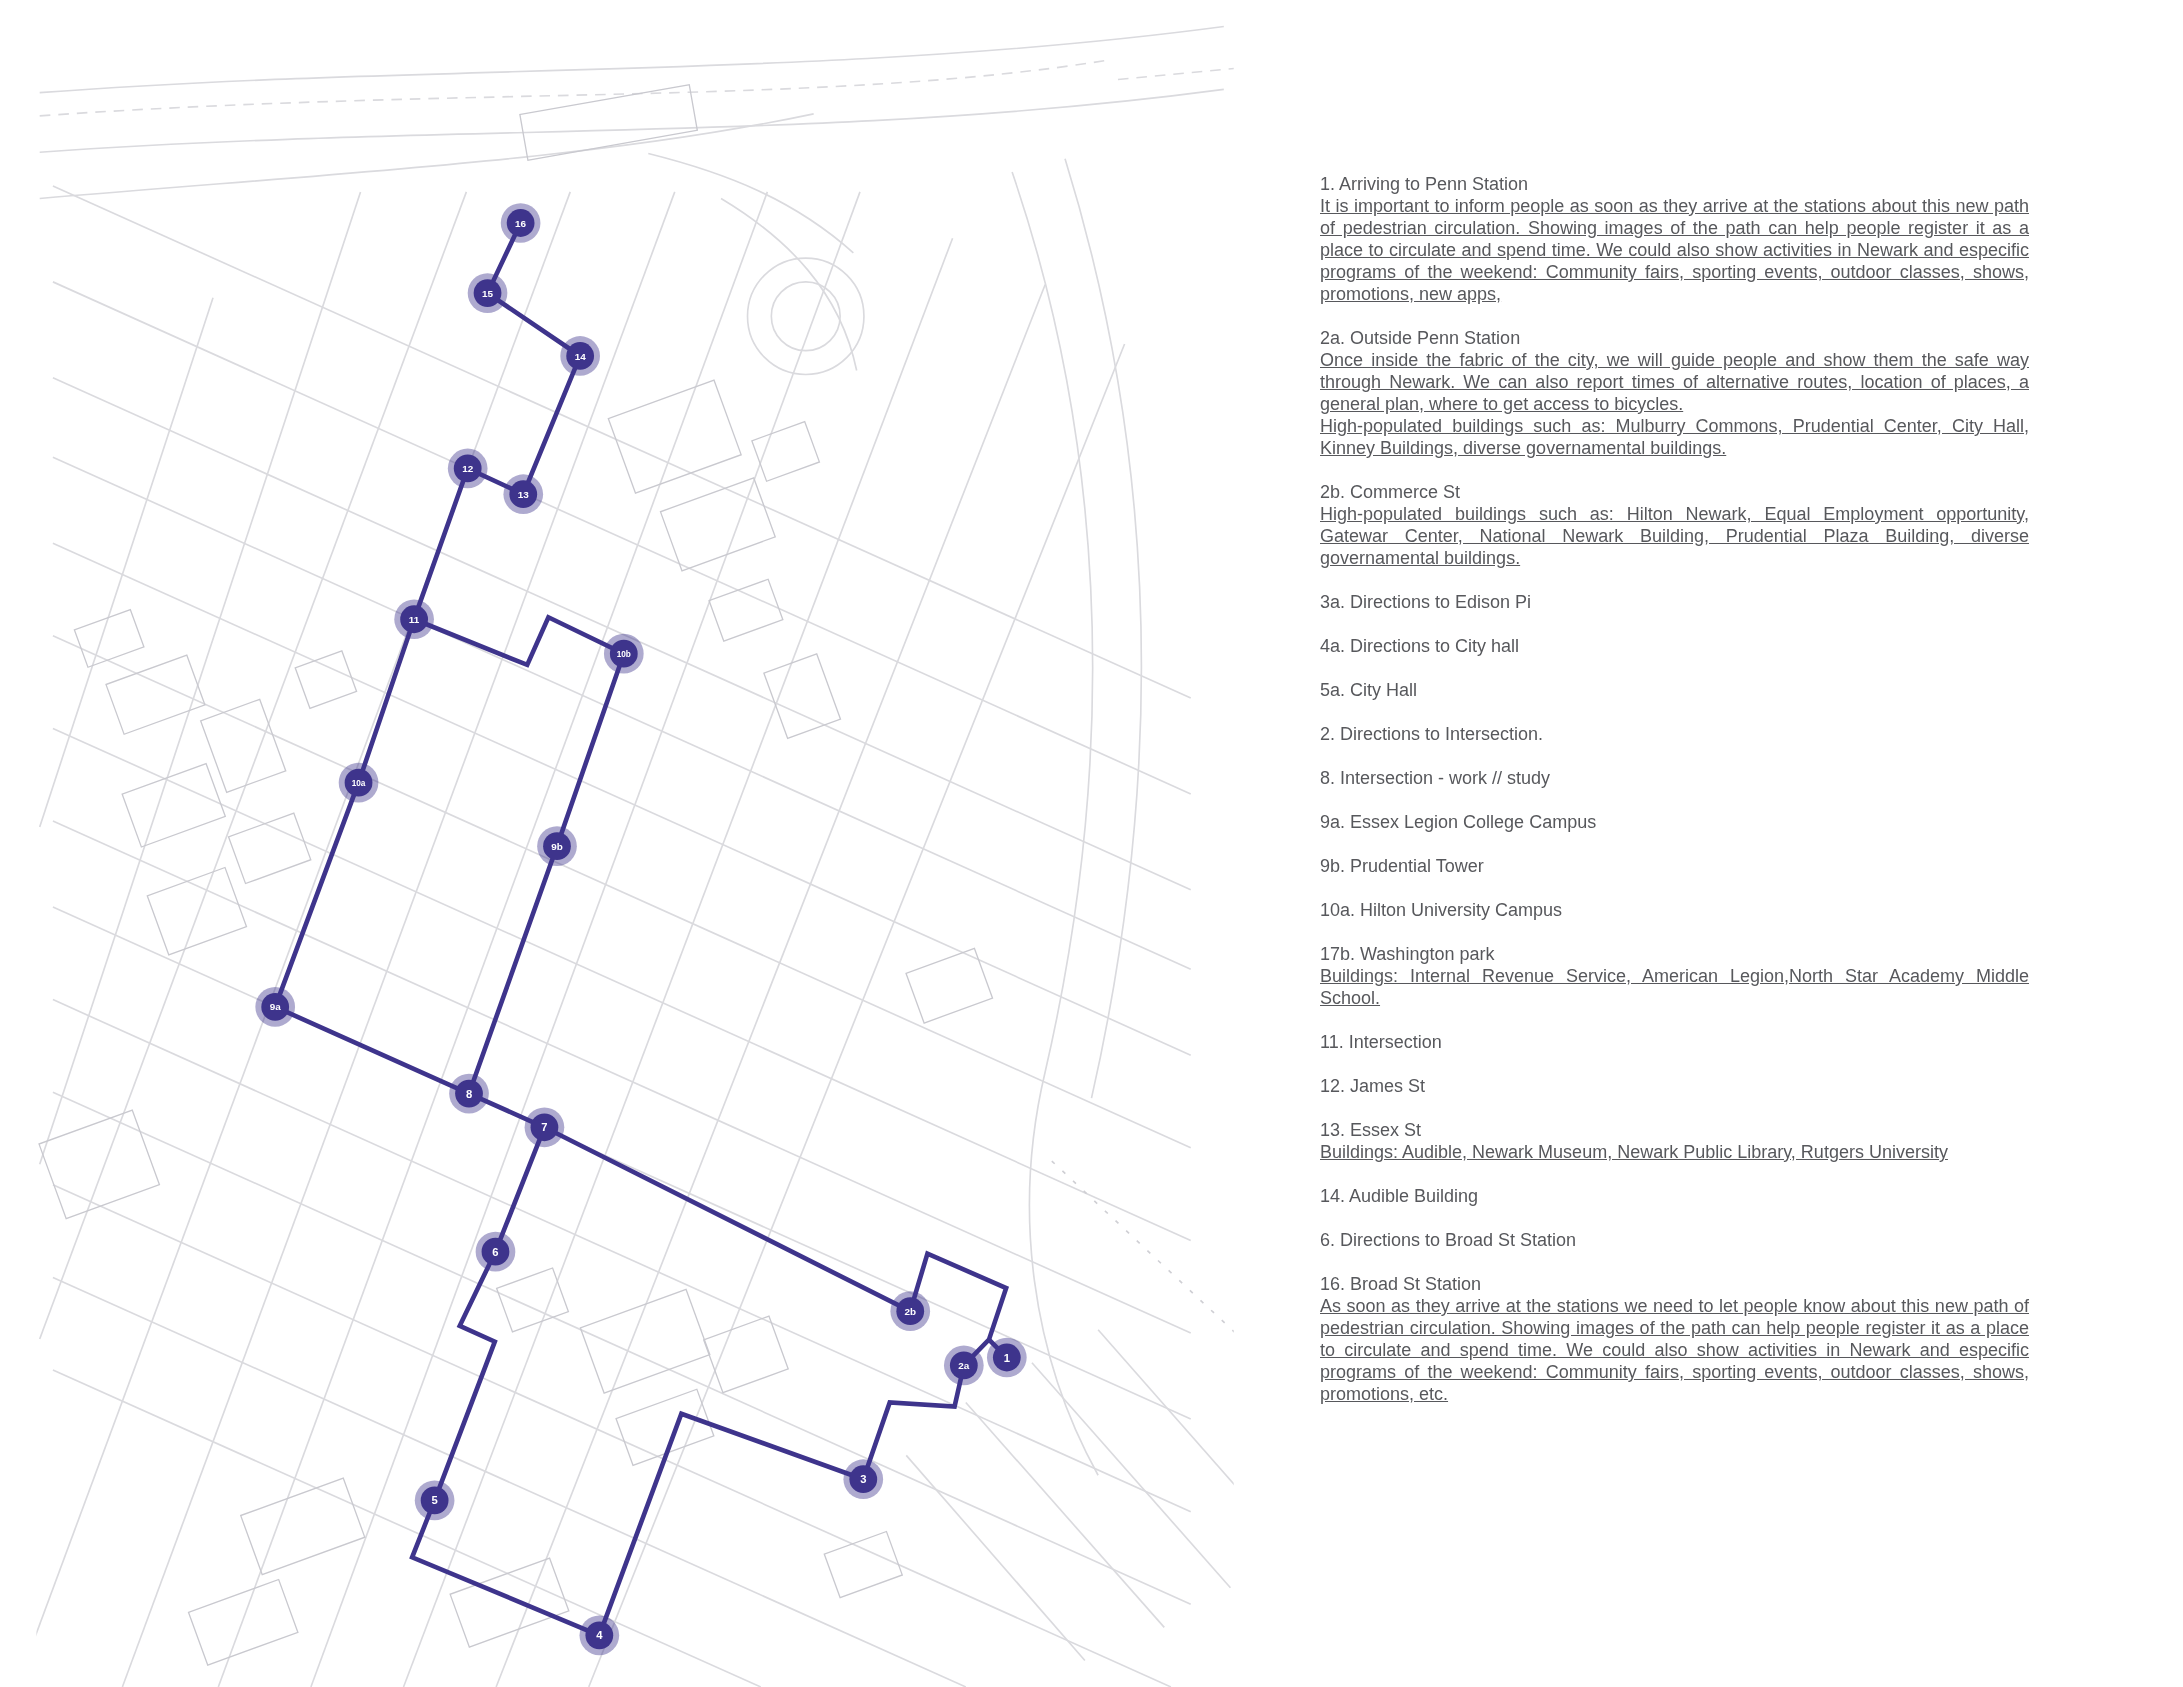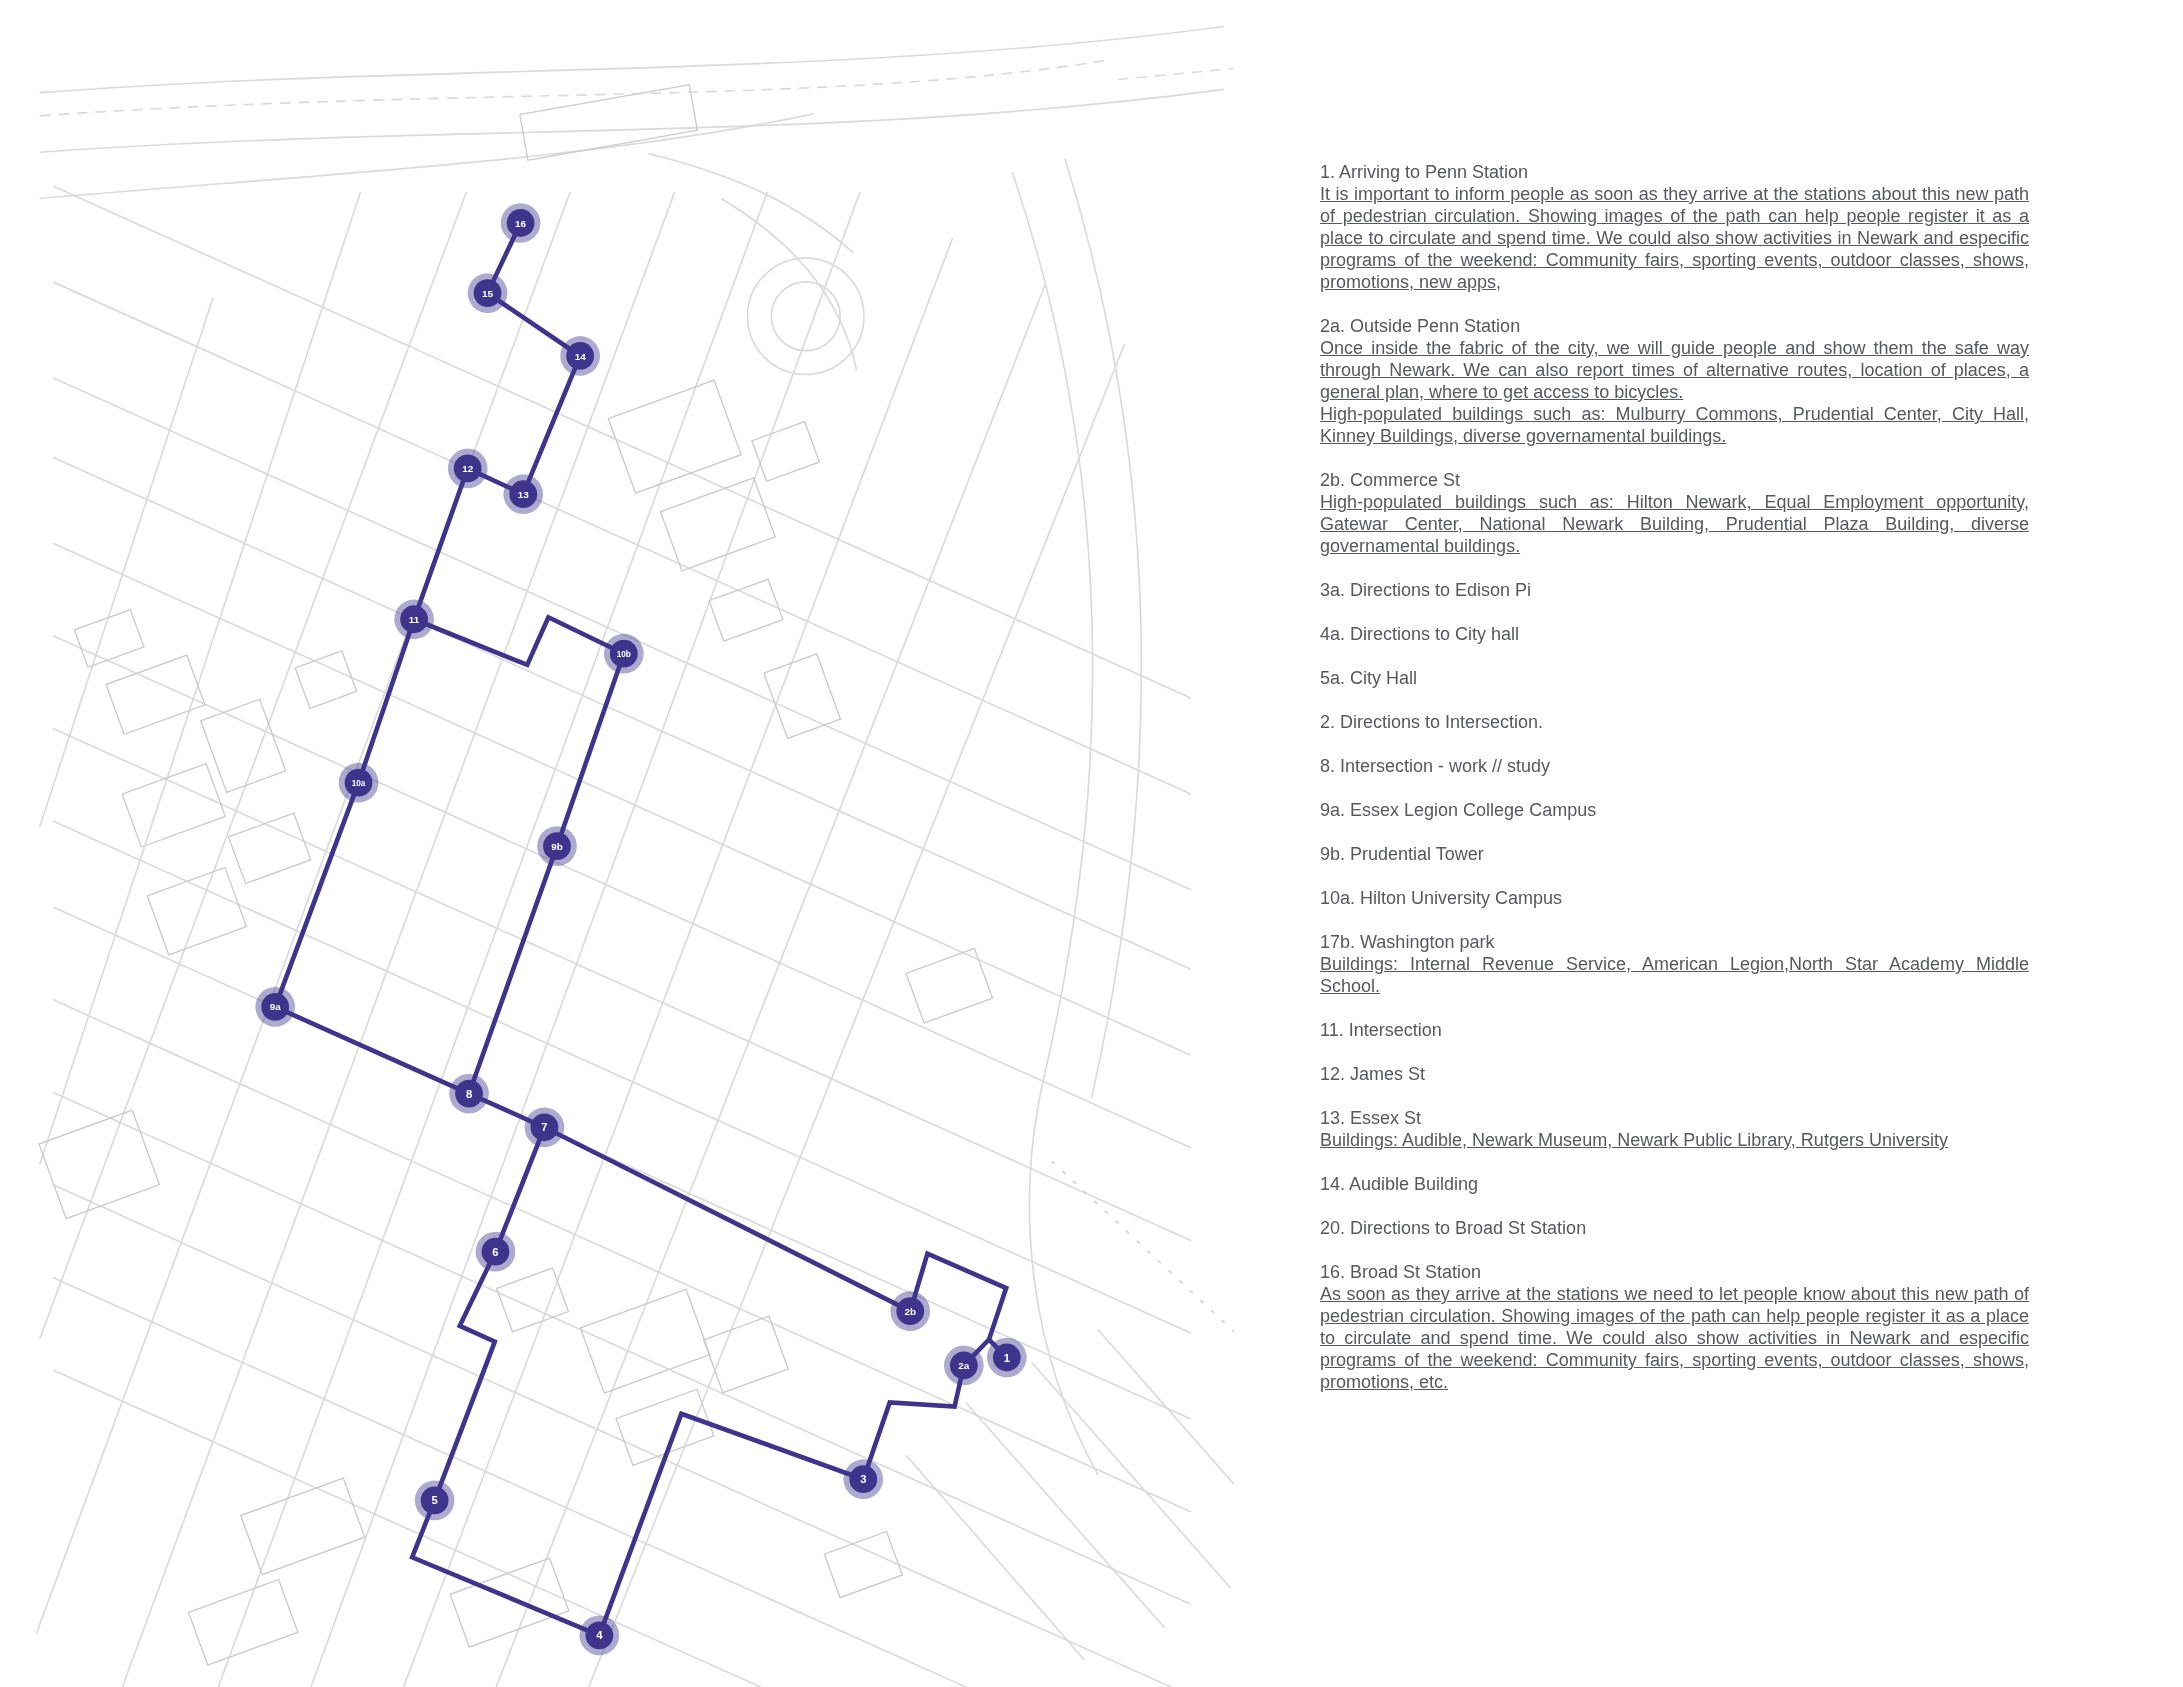--- a/index.html
+++ b/index.html
@@ -12,21 +12,21 @@
   .streets .dashed{stroke-dasharray:16 12;}
   .streets .dashdot{stroke-dasharray:6 16;stroke:#cfcfd4;}
   .buildings rect,.buildings path{stroke:#c9c9cf;stroke-width:2;fill:none;}
   .route{fill:none;stroke-width:7;stroke-linejoin:miter;stroke-linecap:butt;}
   .node-ring{opacity:0.42;}
   .node-label{fill:#ffffff;font-family:"Liberation Sans",sans-serif;font-weight:bold;text-anchor:middle;}
   .legend{
     position:absolute;left:1320px;top:161px;width:709px;
     color:#57585c;font-size:18px;line-height:22px;
   }
-  .legend-item{margin:0 0 22px 0;}
+  .legend-item{margin:12px 0 22px 0;}
   .legend-title{text-align:left;}
   .legend-body{text-align:justify;text-decoration:underline;}
 </style>
 </head>
 <body>
 
 <svg class="map-svg" width="2183" height="1687" viewBox="0 0 3300 2550" xmlns="http://www.w3.org/2000/svg">
   <defs>
     <clipPath id="mapclip">
         <rect x="55" y="35" width="1810" height="2515"></rect>
@@ -264,20 +264,20 @@
       <div class="legend-title">12. James St</div>
     </div>
     <div class="legend-item">
       <div class="legend-title">13. Essex St</div>
       <div class="legend-body">Buildings: Audible, Newark Museum, Newark Public Library, Rutgers University</div>
     </div>
     <div class="legend-item">
       <div class="legend-title">14. Audible Building</div>
     </div>
     <div class="legend-item">
-      <div class="legend-title">20. Directions to Broad St Station</div>
+      <div class="legend-title">6. Directions to Broad St Station</div>
     </div>
     <div class="legend-item">
       <div class="legend-title">16. Broad St Station</div>
       <div class="legend-body">As soon as they arrive at the stations we need to let people know  about this new path of pedestrian circulation. Showing images of the path can help people register it as a place to circulate and spend time. We could also show activities in Newark and especific programs of the weekend: Community fairs, sporting events, outdoor classes, shows, promotions, etc.</div>
     </div>
   </div>
 
 
 </body></html>

